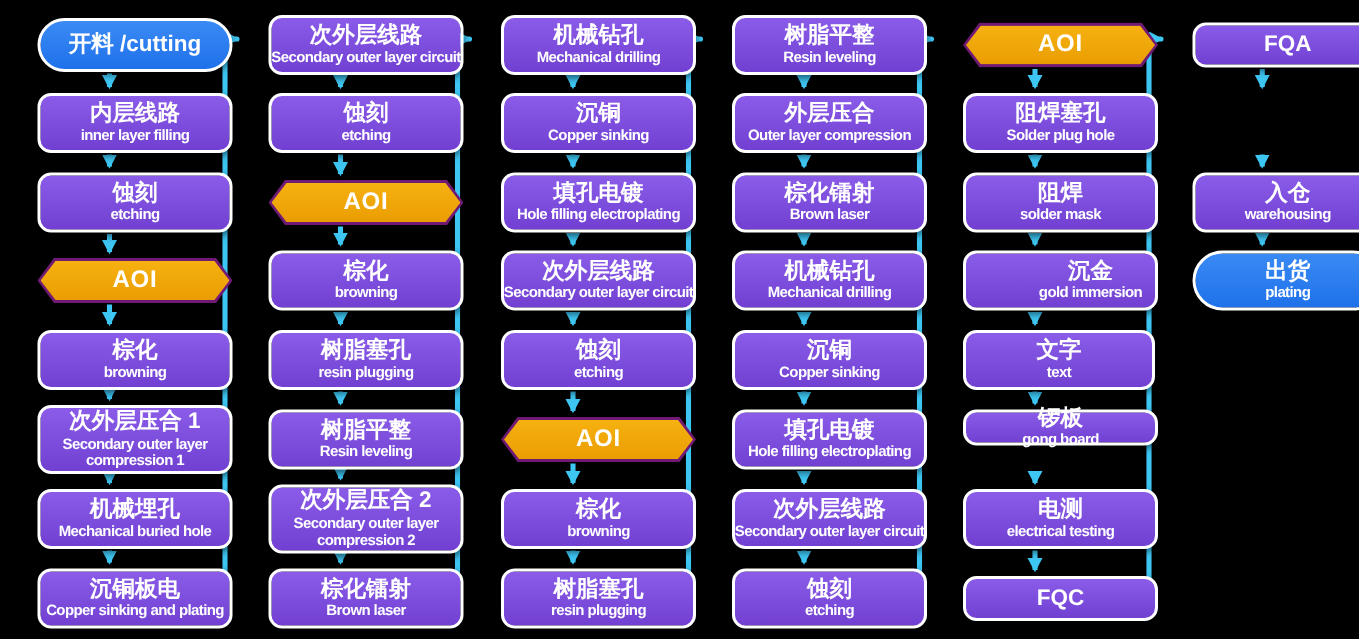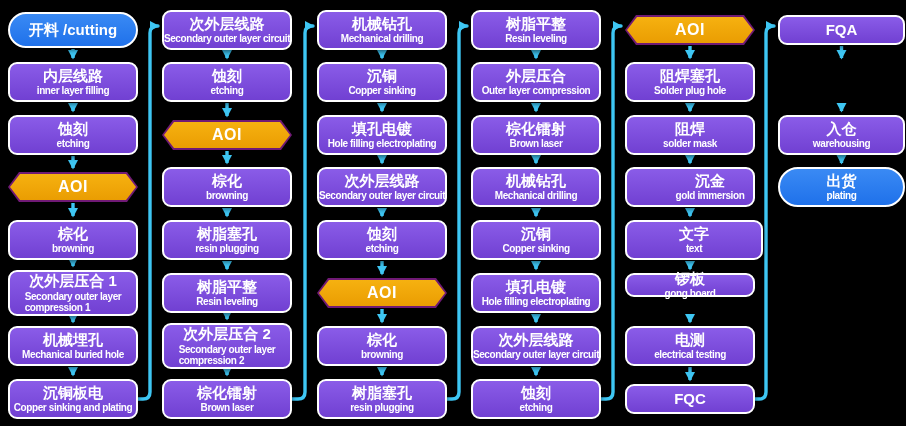--- a/index.html
+++ b/index.html
@@ -1,22 +1,22 @@
 <!DOCTYPE html>
 <html style="--process-top: #8a5ce8; --process-bot: #7140d2; --inspect-top: #f6b110; --inspect-bot: #ea9d02; --terminal-top: #3a8af4; --terminal-bot: #1f71ea;"><head>
 <meta charset="utf-8">
 <style>
   html,body{margin:0;padding:0;background:#000;}
   body{font-family:"Liberation Sans","DejaVu Sans",sans-serif;}
   #canvas{position:relative;width:906px;height:426px;background:#000;overflow:hidden;}
   #connectors{position:absolute;left:0;top:0;z-index:1;}
   #nodes{position:absolute;left:0;top:0;width:100%;height:100%;z-index:2;}
   .node{position:absolute;box-sizing:border-box;display:flex;flex-direction:column;
-        align-items:center;justify-content:center;text-align:left;color:#fff;
-        line-height:1.12;}
+        align-items:center;justify-content:center;text-align:center;color:#fff;
+        line-height:1.12;margin-left:17px;}
   .node.process{background:linear-gradient(180deg,var(--process-top),var(--process-bot));
         border:2px solid #fff;border-radius:9px;box-shadow:0 2px 5px rgba(0,0,0,.55);}
   .node.terminal{background:linear-gradient(180deg,var(--terminal-top),var(--terminal-bot));
         border:2px solid #fff;border-radius:20px;box-shadow:0 2px 5px rgba(0,0,0,.55);}
   .node.inspect{background:#701a75;
         clip-path:polygon(11px 0,calc(100% - 11px) 0,100% 50%,calc(100% - 11px) 100%,11px 100%,0 50%);}
   .node.inspect .fill{position:absolute;inset:2px;background:linear-gradient(180deg,var(--inspect-top),var(--inspect-bot));
         clip-path:polygon(10px 0,calc(100% - 10px) 0,100% 50%,calc(100% - 10px) 100%,10px 100%,0 50%);}
   .zh{position:relative;font-size:15px;font-weight:bold;white-space:nowrap;z-index:2;}
   .node.inspect .zh{font-size:16px;letter-spacing:.5px;}
@@ -217,21 +217,21 @@
         <div class="en nowrap">Solder plug hole</div>
       </div>
       <div class="node process" style="left: 625px; top: 115px; width: 130px; height: 40px;">
         <div class="zh">阻焊</div>
         <div class="en nowrap">solder mask</div>
       </div>
       <div class="node process" style="left: 625px; top: 167px; width: 130px; height: 40px; padding-left: 40px;">
         <div class="zh">沉金</div>
         <div class="en nowrap">gold immersion</div>
       </div>
-      <div class="node process" style="left: 625px; top: 220px; width: 138px; height: 40px;">
+      <div class="node process" style="left: 625px; top: 220px; width: 128px; height: 40px;">
         <div class="zh">文字</div>
         <div class="en nowrap">text</div>
       </div>
       <div class="node process" style="left: 625px; top: 273px; width: 130px; height: 24px;">
         <div class="zh">锣板</div>
         <div class="en nowrap">gong board</div>
       </div>
       <div class="node process" style="left: 625px; top: 326px; width: 130px; height: 40px;">
         <div class="zh">电测</div>
         <div class="en nowrap">electrical testing</div>

